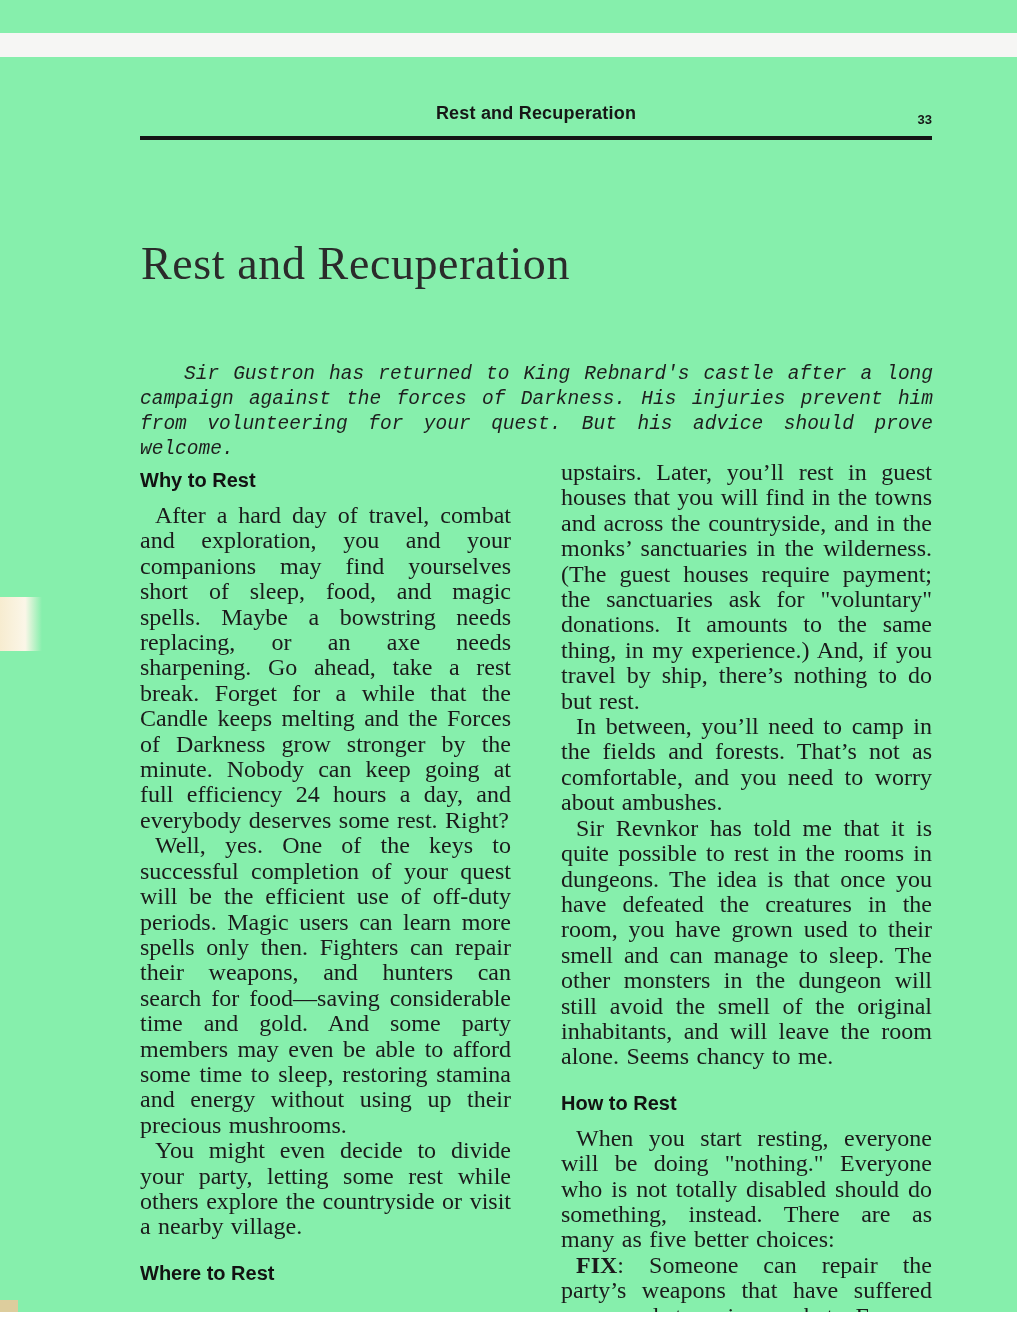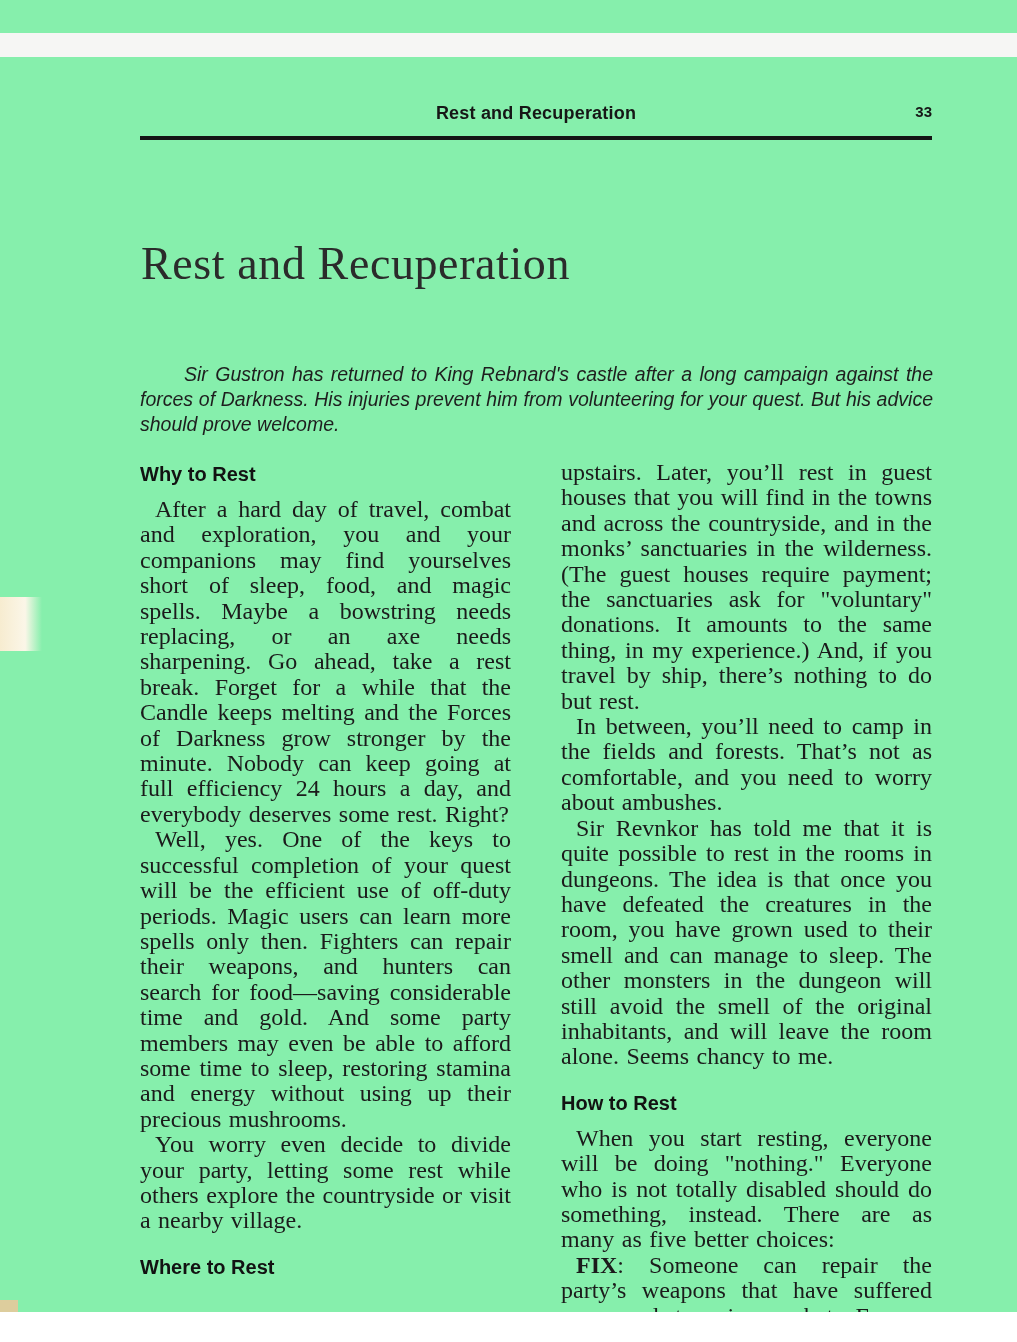--- a/index.html
+++ b/index.html
@@ -27,49 +27,49 @@
   }
   .running-header {
     position: absolute; left: 140px; top: 103px; width: 792px; height: 30px;
     font-family: "Liberation Sans", sans-serif; font-weight: bold;
   }
   .rh-title {
     position: absolute; left: 0; width: 100%; text-align: center;
     font-size: 18px; letter-spacing: 0.2px; color: #161616;
   }
   .rh-page {
-    position: absolute; right: 0; top: 0; font-size: 15px; color: #161616;
+    position: absolute; right: 0; top: 9px; font-size: 13px; color: #161616;
   }
   .rule {
     position: absolute; left: 140px; top: 136px; width: 792px; height: 4px;
     background: #151515;
   }
   .doc-title {
     position: absolute; left: 141px; top: 237px; margin: 0;
     font-family: "Liberation Serif", serif;
     font-size: 46px; font-weight: 400; letter-spacing: 0.6px;
     color: #2b2b2b;
   }
   .intro {
     position: absolute; left: 140px; top: 362px; width: 793px; margin: 0;
-    font-family: Liberation Sans, sans-serif; font-style: italic;
+    font-family: Liberation Mono, monospace; font-style: italic;
     font-size: 19.5px; line-height: 25px; text-align: justify;
     text-indent: 44px; color: #1e1e1e;
   }
   .columns {
     position: absolute; left: 140px; top: 460px; width: 792px;
     display: flex; gap: 50px;
   }
   .col { width: 371px; }
   .col h2 {
     font-family: "Liberation Sans", sans-serif;
     font-size: 20px; font-weight: bold; color: #121212;
     margin: 21px 0 11px 0; line-height: 24px;
   }
-  .col h2.first { margin-top: 2px; }
+  .col h2.first { margin-top: 8px; }
   .col p {
     margin: 0; text-align: justify; text-indent: 15px;
     font-size: 24px; line-height: 25.4px; color: #1b1b1b;
     word-spacing: 0.06em;
   }
   .col p.no-indent { text-indent: 0; }
   .col p b { font-weight: bold; }
 </style>
 </head>
 <body>
@@ -90,21 +90,21 @@
   <h1 class="doc-title">Rest and Recuperation</h1>
 
   <p class="intro">Sir Gustron has returned to King Rebnard's castle after a long campaign against the forces of Darkness. His injuries prevent him from volunteering for your quest. But his advice should prove welcome.</p>
 
   <div class="columns">
 
     <div class="col">
       <h2 class="first">Why to Rest</h2>
       <p>After a hard day of travel, combat and exploration, you and your companions may find yourselves short of sleep, food, and magic spells. Maybe a bowstring needs replacing, or an axe needs sharpening. Go ahead, take a rest break. Forget for a while that the Candle keeps melting and the Forces of Darkness grow stronger by the minute. Nobody can keep going at full efficiency 24 hours a day, and everybody deserves some rest. Right?</p>
       <p>Well, yes. One of the keys to successful completion of your quest will be the efficient use of off-duty periods. Magic users can learn more spells only then. Fighters can repair their weapons, and hunters can search for food—saving considerable time and gold. And some party members may even be able to afford some time to sleep, restoring stamina and energy without using up their precious mushrooms.</p>
-      <p>You worry even decide to divide your party, letting some rest while others explore the countryside or visit a nearby village.</p>
+      <p>You might even decide to divide your party, letting some rest while others explore the countryside or visit a nearby village.</p>
       <h2>Where to Rest</h2>
     </div>
 
     <div class="col">
       <p class="no-indent">upstairs. Later, you’ll rest in guest houses that you will find in the towns and across the countryside, and in the monks’ sanctuaries in the wilderness. (The guest houses require payment; the sanctuaries ask for "voluntary" donations. It amounts to the same thing, in my experience.) And, if you travel by ship, there’s nothing to do but rest.</p>
       <p>In between, you’ll need to camp in the fields and forests. That’s not as comfortable, and you need to worry about ambushes.</p>
       <p>Sir Revnkor has told me that it is quite possible to rest in the rooms in dungeons. The idea is that once you have defeated the creatures in the room, you have grown used to their smell and can manage to sleep. The other monsters in the dungeon will still avoid the smell of the original inhabitants, and will leave the room alone. Seems chancy to me.</p>
       <h2>How to Rest</h2>
       <p>When you start resting, everyone will be doing "nothing." Everyone who is not totally disabled should do something, instead. There are as many as five better choices:</p>
       <p><b>FIX</b><span>: Someone can repair the party’s weapons that have suffered wear and tear in combat. Even a broken weapon can be</span></p>

